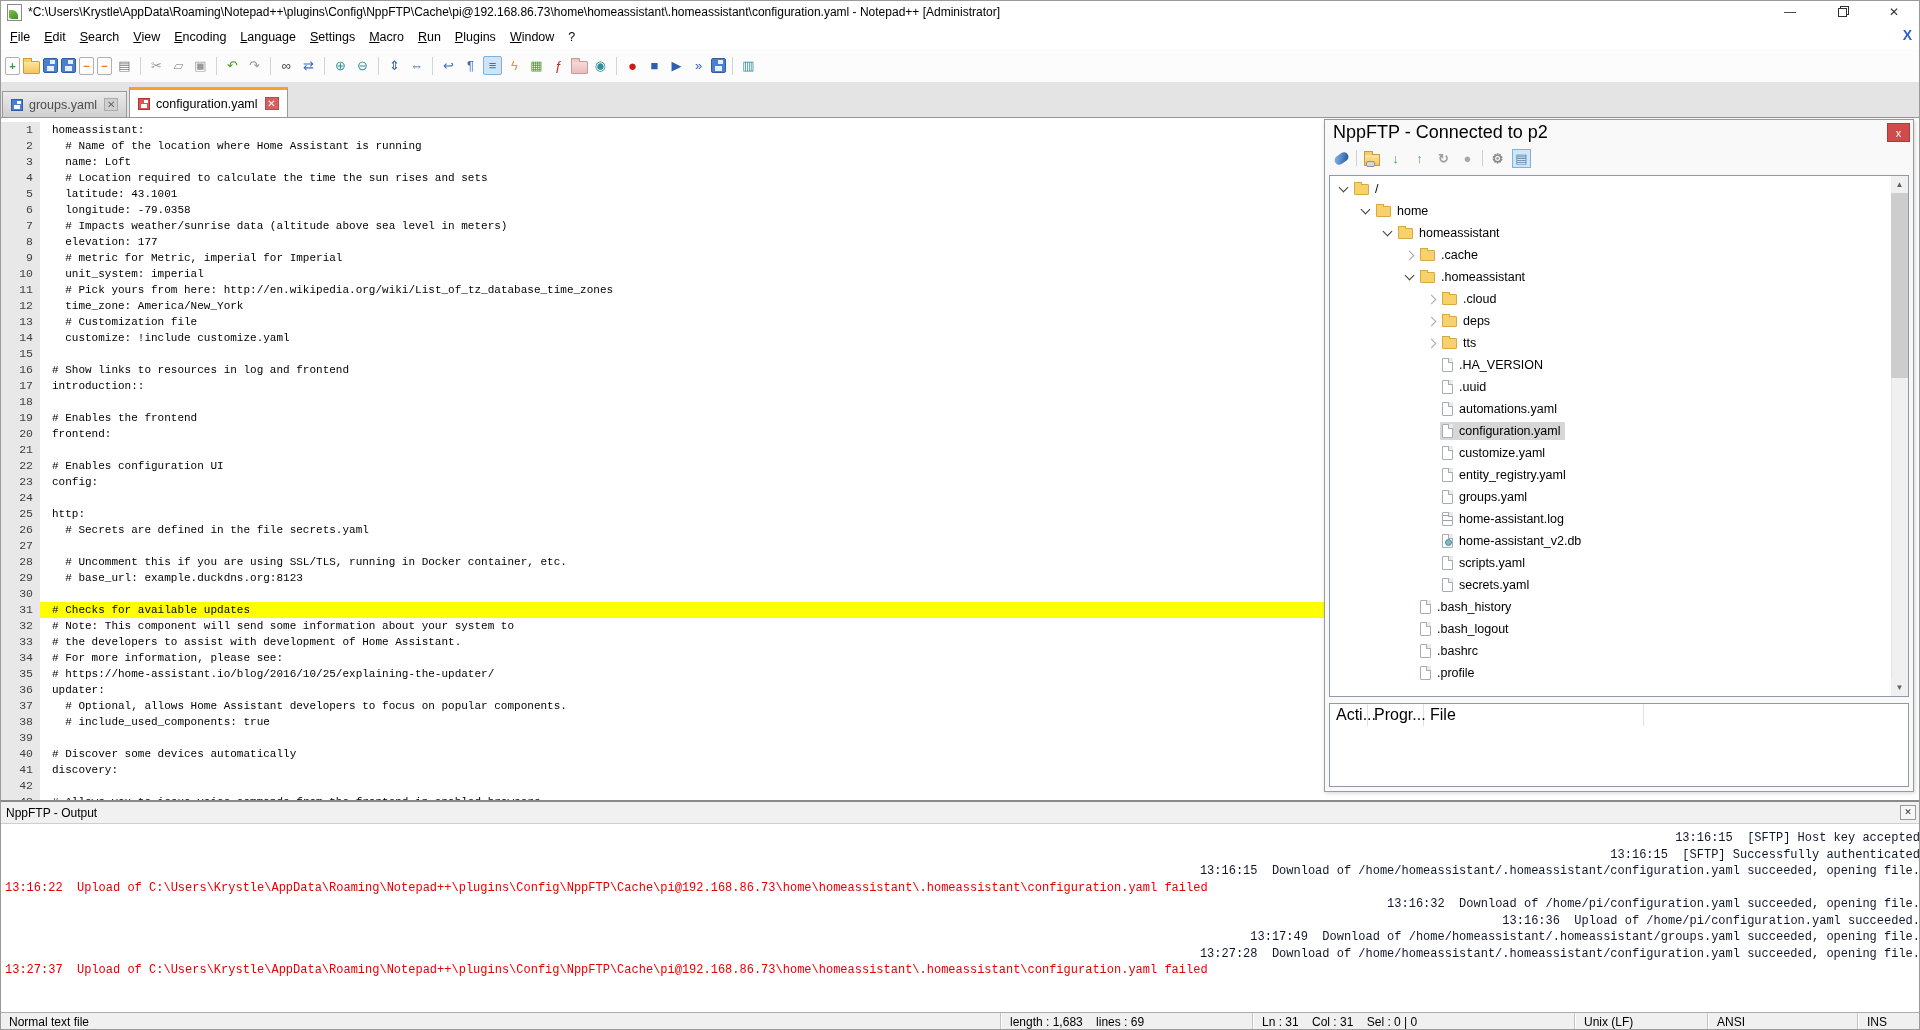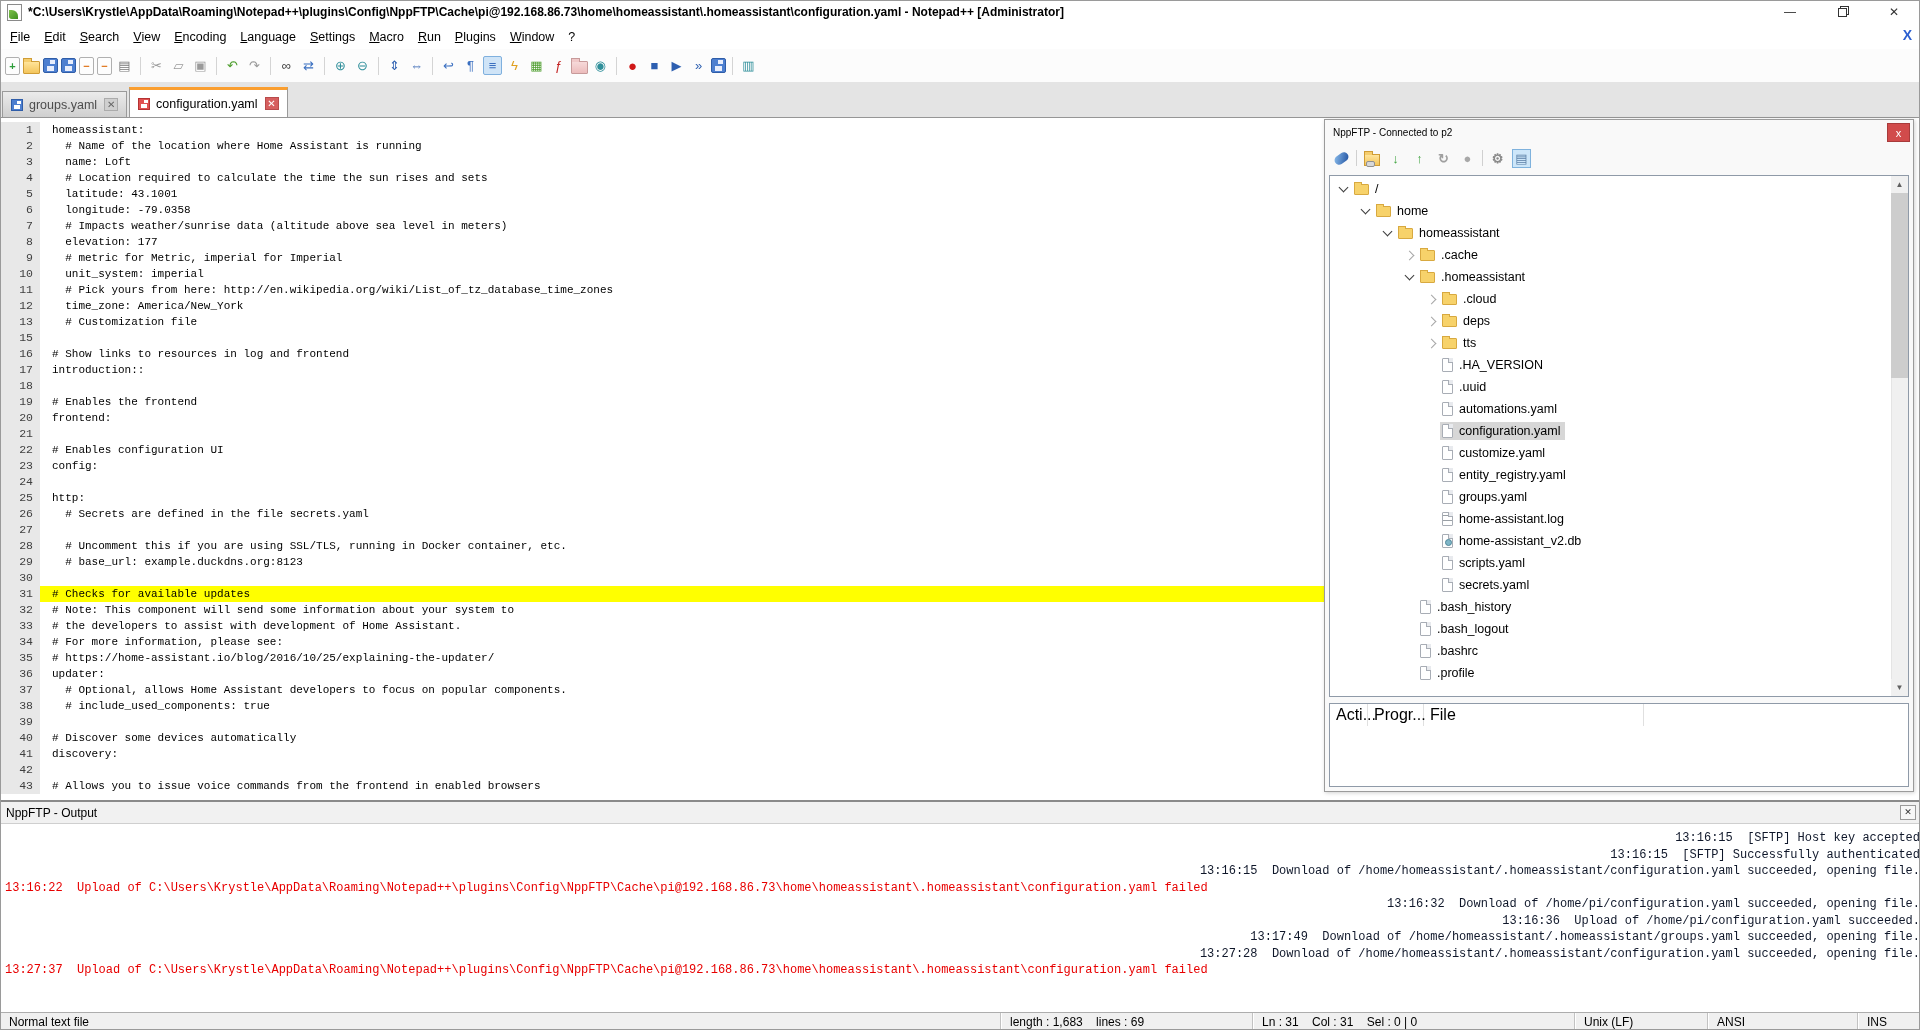--- a/index.html
+++ b/index.html
@@ -5,21 +5,21 @@
   * { margin:0; padding:0; box-sizing:border-box; }
   html,body { width:1920px; height:1030px; overflow:hidden; background:#fff;
     font-family:"Liberation Sans", sans-serif; color:#000; }
   .frame { position:absolute; inset:0; border:1px solid #9a9a9a; pointer-events:none; z-index:99; }
 
   
   .titlebar { height:24px; display:flex; align-items:center; padding-left:7px; font-size:12px; background:#fff; }
   .app-icon { width:15px; height:17px; background:#fdfdfd; border:1px solid #8a8a8a; position:relative; margin-right:6px; flex:0 0 15px; }
   .app-icon::after { content:""; position:absolute; left:1px; bottom:1px; width:9px; height:9px;
     background:linear-gradient(135deg,#7ec24a,#3e8f1f); border-radius:0 70% 0 30%; }
-  .title-text { white-space:nowrap; overflow:hidden;font-weight:bold; }
+  .title-text { white-space:nowrap; overflow:hidden; }
   .win-btns { margin-left:auto; display:flex; height:100%; }
   .win-btn { width:52px; height:100%; display:flex; align-items:center; justify-content:center; font-size:12px; color:#333; }
   .restore-box { width:9px; height:9px; border:1px solid #333; box-shadow:2px -2px 0 -1px #fff, 2px -2px 0 0 #333; }
 
   
   .menubar { height:25px; display:flex; align-items:center; font-size:12.5px; padding-left:3px; background:#fff; position:relative; }
   .menu-item { padding:3px 7px; white-space:nowrap; }
   .menu-item u { text-decoration:underline; }
   .menu-close-x { position:absolute; right:8px; top:4px; color:#2b5fd0; font-weight:bold; font-size:14px; line-height:14px; }
 
@@ -66,21 +66,21 @@
     font-family:"Liberation Mono", monospace; font-size:11.5px; line-height:16px; }
   .ed-margin { flex:0 0 8px; background:#fff; }
   .ed-code { flex:1; font-family:"Liberation Mono", monospace; font-size:11px; line-height:16px;
     white-space:pre; padding-left:4px; }
   .ed-row.hl .ed-margin, .ed-row.hl .ed-code { background:#ffff00; }
   .ed-link { }
 
   
   .ftp-panel { position:absolute; left:1324px; top:119px; width:590px; height:673px; background:#f9f9f9;
     border:1px solid #9b9b9b; box-shadow:1px 1px 4px rgba(0,0,0,.18); z-index:10; }
-  .ftp-title { height:25px; display:flex; align-items:center; padding-left:8px; font-size:10px; }
+  .ftp-title { height:25px; display:flex; align-items:center; padding-left:8px; font-size:18px; }
   .ftp-close { position:absolute; top:3px; right:3px; width:23px; height:19px; background:#d14b4b;
     border:1px solid #a83b3b; color:#fff; font-size:11px; display:flex; align-items:center; justify-content:center; }
   .ftp-toolbar { height:26px; display:flex; align-items:center; padding-left:7px; gap:5px; }
   .ftpi { width:19px; height:19px; display:flex; align-items:center; justify-content:center; font-size:13px; font-weight:bold; }
   .ftpi-connect { width:15px; height:9px; background:linear-gradient(135deg,#8ec0ee,#1d4e9e); border-radius:5px; transform:rotate(-35deg); }
   .ftpi-folder { width:16px; height:12px; background:linear-gradient(#ffe49a,#f3c55c); border:1px solid #cf9c35; position:relative; margin-top:3px; }
   .ftpi-folder::before { content:""; position:absolute; top:-4px; left:-1px; width:7px; height:3px; background:#f5cd6d; border:1px solid #cf9c35; border-bottom:none; }
   .ftpi-folder::after { content:""; position:absolute; bottom:-2px; left:1px; width:7px; height:4px;
     background:#d8d8d8; border:1px solid #909090; border-radius:2px; }
   .ftp-sep { width:1px; height:16px; background:#d0d0d0; }
@@ -267,20 +267,25 @@
       </div>
       <div class="ed-row">
         <span class="ed-ln">12</span>
         <span class="ed-margin"></span>
         <span class="ed-code">  time_zone: America/New_York</span>
       </div>
       <div class="ed-row">
         <span class="ed-ln">13</span>
         <span class="ed-margin"></span>
         <span class="ed-code">  # Customization file</span>
+      </div>
+      <div class="ed-row">
+        <span class="ed-ln">14</span>
+        <span class="ed-margin"></span>
+        <span class="ed-code">  customize: !include customize.yaml</span>
       </div>
       <div class="ed-row">
         <span class="ed-ln">15</span>
         <span class="ed-margin"></span>
         <span class="ed-code"></span>
       </div>
       <div class="ed-row">
         <span class="ed-ln">16</span>
         <span class="ed-margin"></span>
         <span class="ed-code"># Show links to resources in log and frontend</span>

